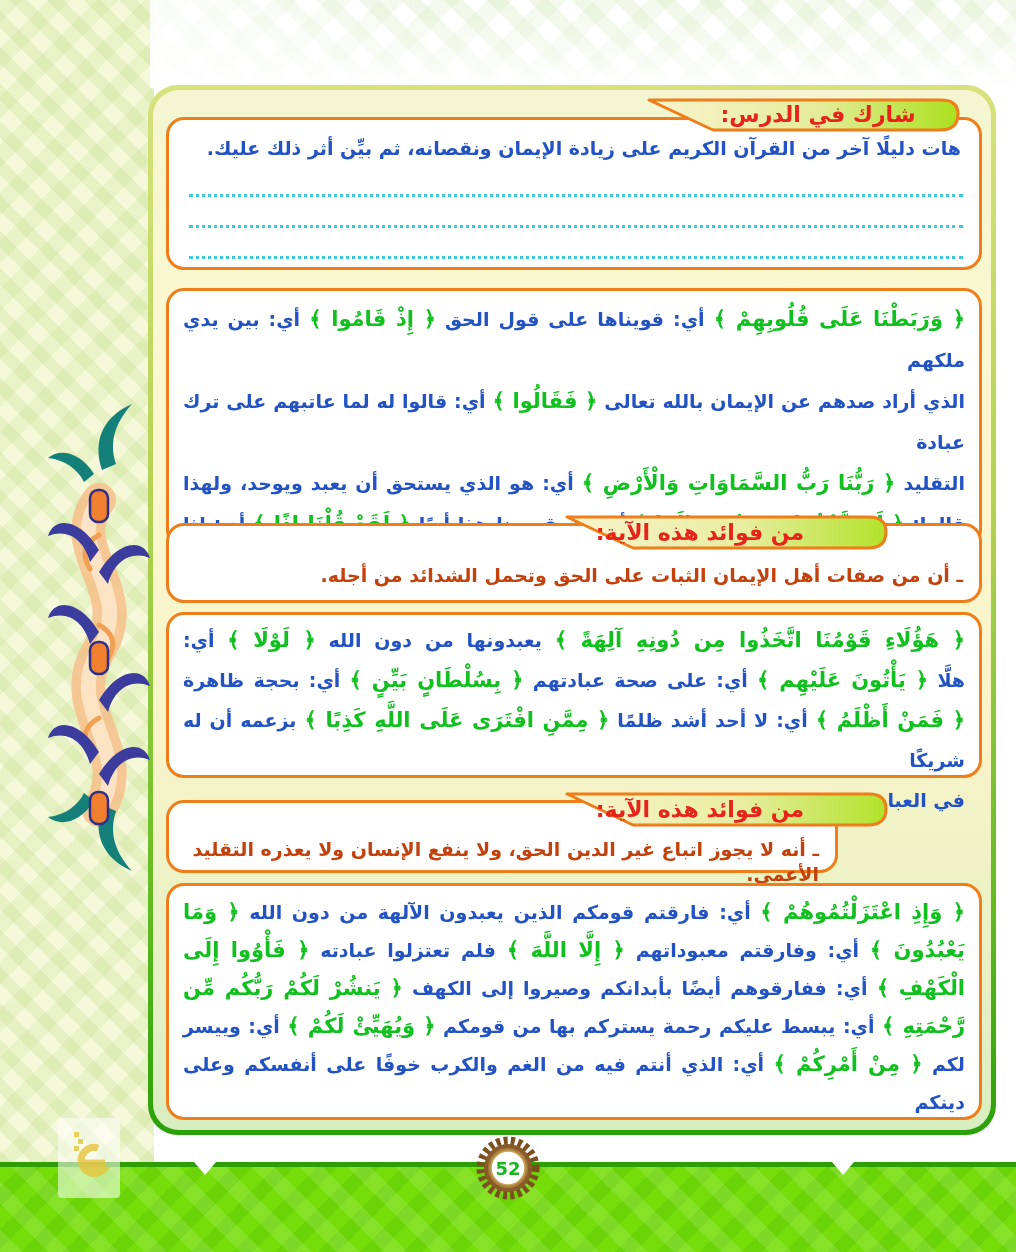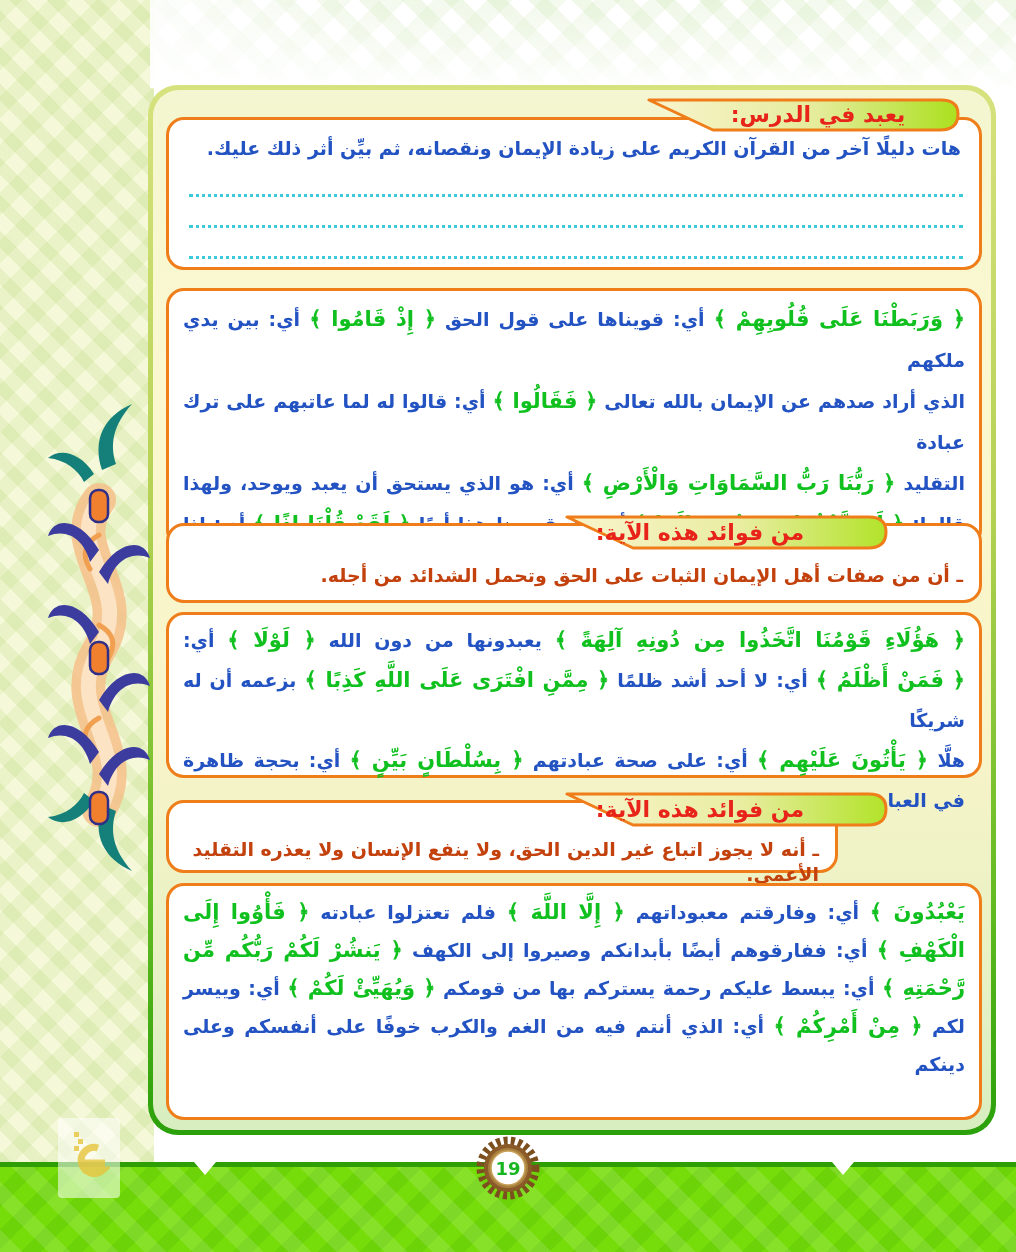--- a/index.html
+++ b/index.html
@@ -141,51 +141,52 @@
       </div>
   </div>
 
   <div class="wbox box-benefit1">
     <div class="benefit-text">ـ أن من صفات أهل الإيمان الثبات على الحق وتحمل الشدائد من أجله.</div>
   </div>
 
   <div class="wbox box-tafsir2 t2">
     <div class="lines">
         <div class="tl"><span class="q">﴿ هَؤُلَاءِ قَوْمُنَا اتَّخَذُوا مِن دُونِهِ آلِهَةً ﴾</span><span class="n"> يعبدونها من دون الله </span><span class="q">﴿ لَوْلَا ﴾</span><span class="n"> أي:</span></div>
+        <div class="tl"><span class="n">هلَّا </span><span class="q">﴿ يَأْتُونَ عَلَيْهِم ﴾</span><span class="n"> أي: على صحة عبادتهم </span><span class="q">﴿ بِسُلْطَانٍ بَيِّنٍ ﴾</span><span class="n"> أي: بحجة ظاهرة</span></div>
         <div class="tl"><span class="q">﴿ فَمَنْ أَظْلَمُ ﴾</span><span class="n"> أي: لا أحد أشد ظلمًا </span><span class="q">﴿ مِمَّنِ افْتَرَى عَلَى اللَّهِ كَذِبًا ﴾</span><span class="n"> بزعمه أن له شريكًا</span></div>
-        <div class="tl"><span class="n">هلَّا </span><span class="q">﴿ يَأْتُونَ عَلَيْهِم ﴾</span><span class="n"> أي: على صحة عبادتهم </span><span class="q">﴿ بِسُلْطَانٍ بَيِّنٍ ﴾</span><span class="n"> أي: بحجة ظاهرة</span></div>
         <div class="tl nj"><span class="n">في العبادة.</span></div>
       </div>
   </div>
 
   <div class="wbox box-benefit2">
     <div class="benefit-text">ـ أنه لا يجوز اتباع غير الدين الحق، ولا ينفع الإنسان ولا يعذره التقليد الأعمى.</div>
   </div>
 
   <div class="wbox box-tafsir3 t3">
     <div class="lines">
+        <div class="tl"><span class="q">﴿ وَإِذِ اعْتَزَلْتُمُوهُمْ ﴾</span><span class="n"> أي: فارقتم قومكم الذين يعبدون الآلهة من دون الله </span><span class="q">﴿ وَمَا</span></div>
         <div class="tl"><span class="q">يَعْبُدُونَ ﴾</span><span class="n"> أي: وفارقتم معبوداتهم </span><span class="q">﴿ إِلَّا اللَّهَ ﴾</span><span class="n"> فلم تعتزلوا عبادته </span><span class="q">﴿ فَأْوُوا إِلَى</span></div>
         <div class="tl"><span class="q">الْكَهْفِ ﴾</span><span class="n"> أي: ففارقوهم أيضًا بأبدانكم وصيروا إلى الكهف </span><span class="q">﴿ يَنشُرْ لَكُمْ رَبُّكُم مِّن</span></div>
         <div class="tl"><span class="q">رَّحْمَتِهِ ﴾</span><span class="n"> أي: يبسط عليكم رحمة يستركم بها من قومكم </span><span class="q">﴿ وَيُهَيِّئْ لَكُمْ ﴾</span><span class="n"> أي: وييسر</span></div>
         <div class="tl"><span class="n">لكم </span><span class="q">﴿ مِنْ أَمْرِكُمْ ﴾</span><span class="n"> أي: الذي أنتم فيه من الغم والكرب خوفًا على أنفسكم وعلى دينكم</span></div>
       </div>
   </div>
 
   <div class="banner banner-share">
     <svg width="320" height="44" viewBox="0 0 320 44">
       <defs>
           <linearGradient id="bgS" x1="0" y1="0" x2="1" y2="0">
         <stop offset="0" stop-color="#f9f4cd"></stop>
             <stop offset="0.55" stop-color="#e4ec9a"></stop>
             <stop offset="1" stop-color="#abe01e"></stop>
       </linearGradient>
         </defs>
       <path d="M4 7 H296 Q313 7 313 21 Q313 37 295 37 H68 Z" fill="url(#bgS)" stroke="#ef7d1a" stroke-width="3" stroke-linejoin="round"></path>
     </svg>
-    <div class="banner-label">يعبد في الدرس:</div>
+    <div class="banner-label">شارك في الدرس:</div>
   </div>
 
   <div class="banner banner-b1">
     <svg width="330" height="45" viewBox="0 0 330 45">
       <defs>
           <linearGradient id="bg1" x1="0" y1="0" x2="1" y2="0">
         <stop offset="0" stop-color="#f9f4cd"></stop>
             <stop offset="0.55" stop-color="#e8eda0"></stop>
             <stop offset="1" stop-color="#b2e32a"></stop>
       </linearGradient>
@@ -222,16 +223,16 @@
     </svg>
   </div>
 
   <div class="medallion">
     <svg width="66" height="66" viewBox="0 0 66 66">
       <circle cx="33" cy="33" r="27" fill="none" stroke="#7c4f1f" stroke-width="9" stroke-dasharray="4 3.2"></circle>
       <circle cx="33" cy="33" r="24" fill="#8a5a28"></circle>
       <circle cx="33" cy="33" r="20" fill="#a9813f"></circle>
       <circle cx="33" cy="33" r="17" fill="#ffffff" stroke="#c9a25a" stroke-width="1.5"></circle>
     </svg>
-    <div class="num">19</div>
+    <div class="num">52</div>
   </div>
 
 </div>
 
 </body></html>

